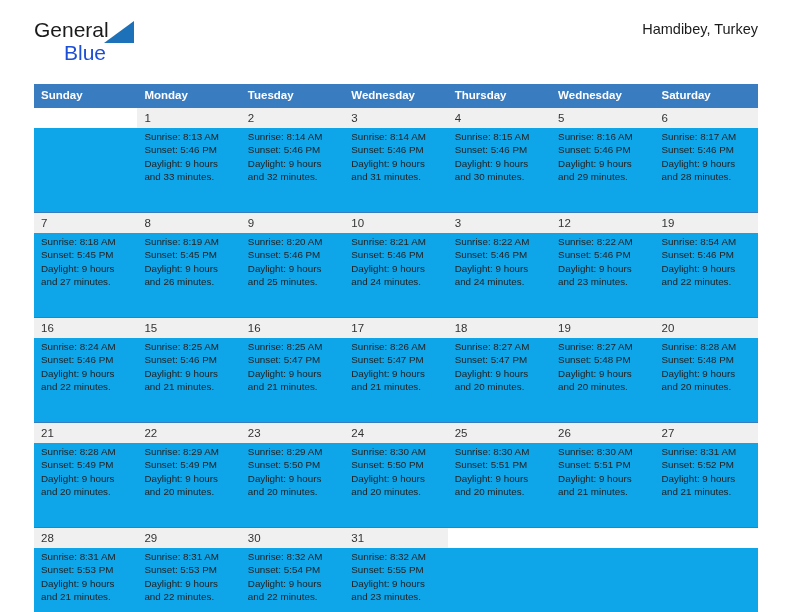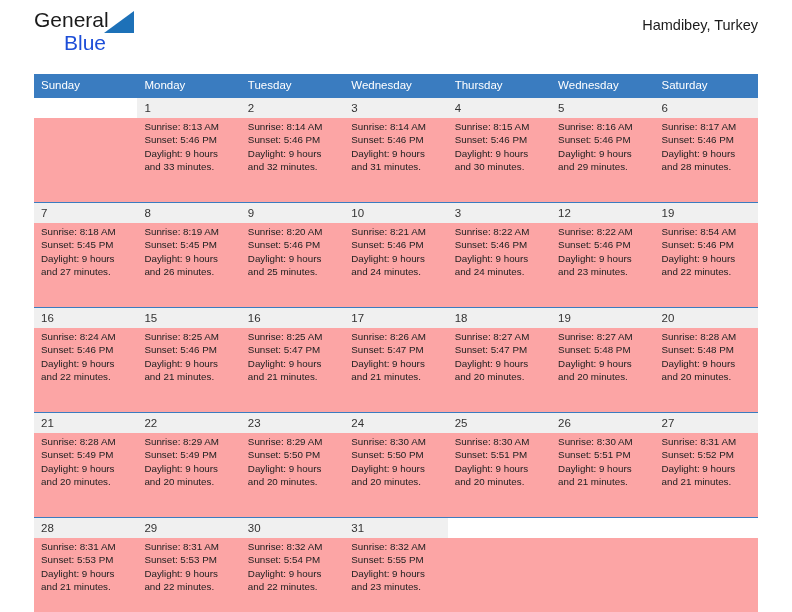--- a/index.html
+++ b/index.html
@@ -13,21 +13,21 @@
     font-family: "Liberation Sans", sans-serif;
     color: #222222;
     overflow: hidden;
   }
 
   .page {
     position: relative;
     width: 792px;
     height: 612px;
     box-sizing: border-box;
-    padding: 0 34px;
+    padding: 10px 34px;
   }
 
   
   .header {
     position: relative;
     height: 74px;
     display: flex;
     align-items: flex-start;
     justify-content: space-between;
   }
@@ -73,35 +73,35 @@
     font-size: 28px;
     font-weight: normal;
     color: #1b1b1b;
     line-height: 36px;
     white-space: nowrap;
   }
   .cal-subtitle {
     font-size: 14.5px;
     color: #1b1b1b;
     line-height: 22px;
-    margin-top: 12px;
+    margin-top: 6px;
     white-space: nowrap;
   }
 
   
   .calendar {
     width: 724px;
     border-collapse: collapse;
     table-layout: fixed;
   }
 
   .weekday-row th {
     background: #3a7cc0;
     color: #ffffff;
-    font-weight: normal;
+    font-weight: bold;
     font-size: 11.5px;
     text-align: left;
     padding: 5px 0 5px 7px;
     line-height: 13px;
     border: none;
   }
 
   .daynum-cell {
     background: #f0f0f0;
     font-size: 11.5px;
@@ -111,21 +111,21 @@
     border-top: 1px solid #3a7cc0;
     vertical-align: top;
     height: 14px;
   }
   .daynum-cell.empty {
     background: #ffffff;
     border-top: 1px solid #3a7cc0;
   }
 
   .info-cell {
-    background: #fca5a5;
+    background: #0ea5e9;
     font-size: 9.8px;
     color: #222222;
     padding: 2px 4px 10px 7px;
     line-height: 13.4px;
     vertical-align: top;
     height: 72px;
   }
   .info-cell .line {
     white-space: nowrap;
   }

